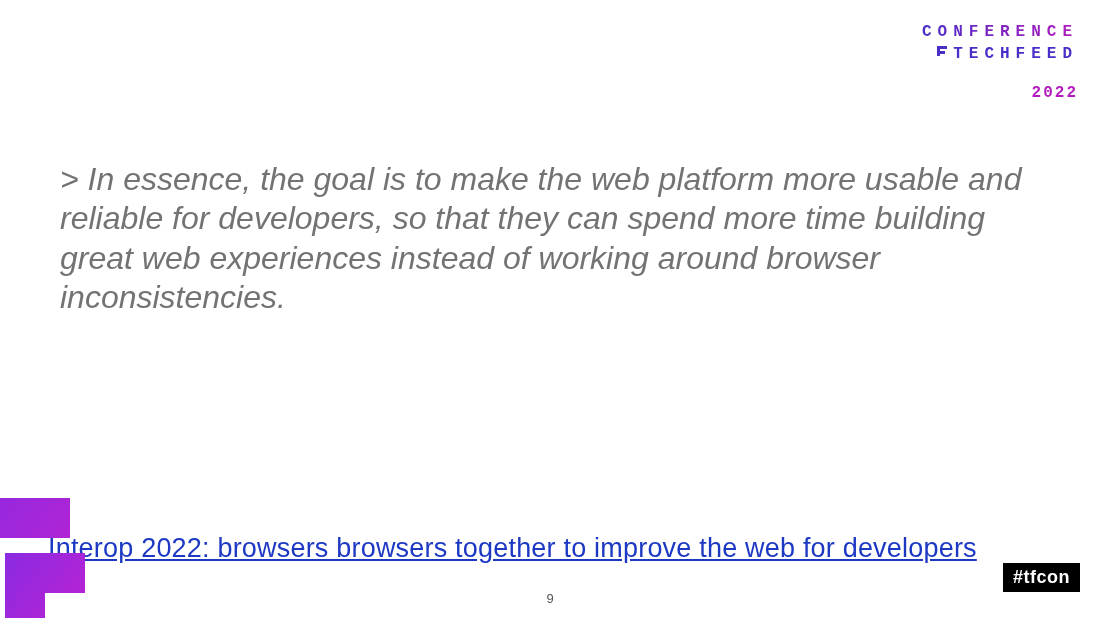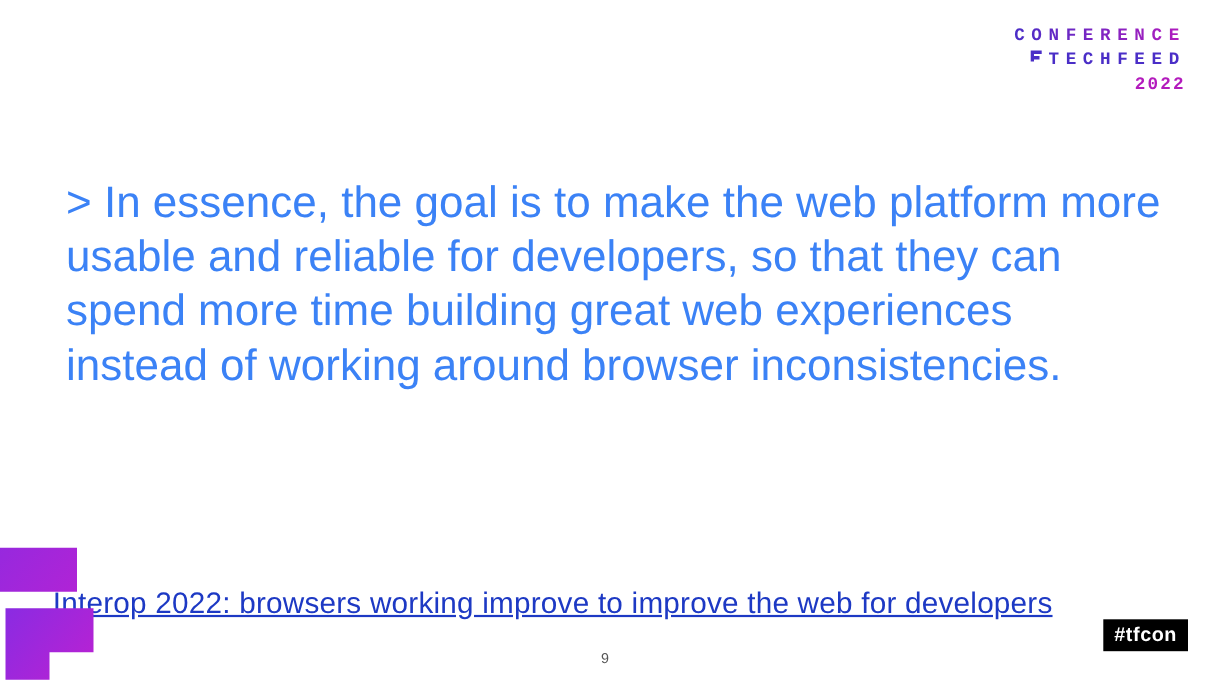--- a/index.html
+++ b/index.html
@@ -37,36 +37,37 @@
     background: linear-gradient(90deg, #4a2ec7 0%, #b31bbd 100%);
     -webkit-background-clip: text;
     background-clip: text;
     color: transparent;
     display: inline-block;
   }
   .logo-year {
     color: #b31bbd;
     font-size: 16px;
     letter-spacing: 2px;
-    margin-top: 2px;
+    margin-top: 18px;
   }
   .logo-f-mark {
     display: inline-block;
     vertical-align: baseline;
     margin-right: 4px;
   }
 
   
   .quote {
     position: absolute;
     left: 60px;
     right: 40px;
     top: 160px;
-    color: #3b82f6;
-    font-size: 40px;
+    font-style: italic;
+    color: #737373;
+    font-size: 32px;
     line-height: 1.23;
     font-weight: 400;
   }
 
   
   .source-link {
     position: absolute;
     left: 48px;
     bottom: 54px;
     color: #1d39c4;
@@ -124,21 +125,21 @@
         <svg width="14" height="14" viewBox="0 0 14 14">
           <path d="M2 2 H12 V5 H5 V7 H10 V10 H5 V12 H2 Z" fill="#4a2ec7"></path>
         </svg>
       </span><span class="logo-line1">TECHFEED</span>
     </div>
     <div class="logo-year">2022</div>
   </div>
 
   <div class="quote">&gt; In essence, the goal is to make the web platform more usable and reliable for developers, so that they can spend more time building great web experiences instead of working around browser inconsistencies.</div>
 
-  <a class="source-link" href="#">Interop 2022: browsers working improve to improve the web for developers</a>
+  <a class="source-link" href="#">Interop 2022: browsers browsers together to improve the web for developers</a>
 
   <div class="page-number">9</div>
 
   <div class="hashtag">#tfcon</div>
 
   <div class="deco">
     <svg width="220" height="220" viewBox="0 0 220 220">
       <defs>
         <linearGradient id="g1" x1="0" y1="0" x2="1" y2="1">
           <stop offset="0%" stop-color="#8a2be2"></stop>

